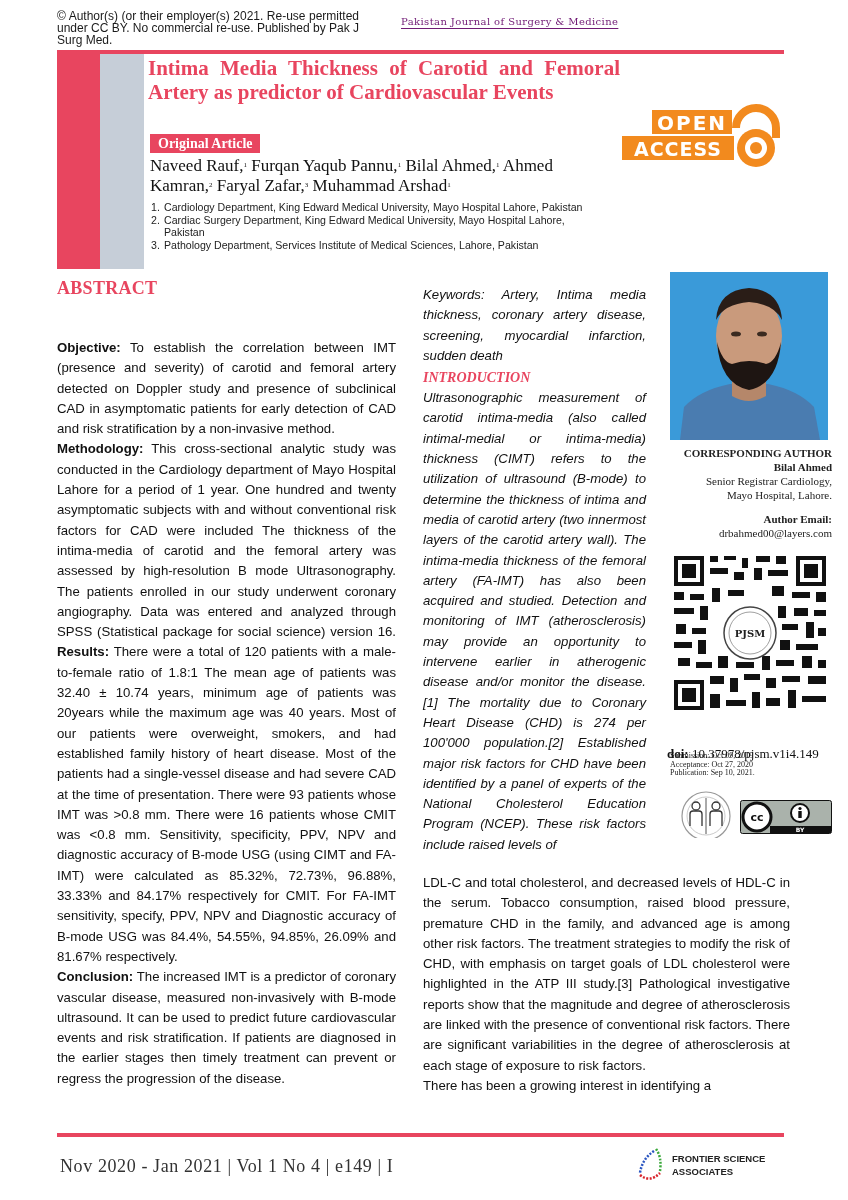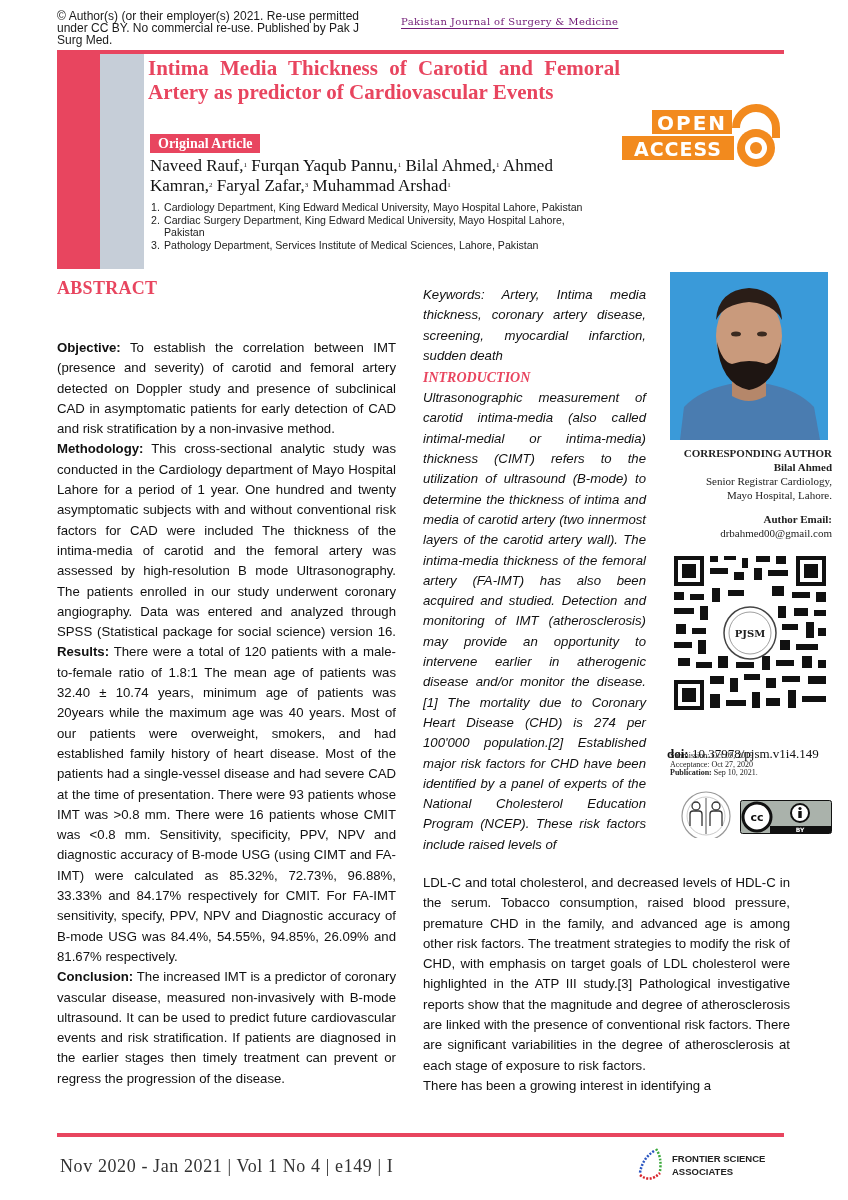--- a/index.html
+++ b/index.html
@@ -72,21 +72,21 @@
     position: absolute; left: 646px; top: 446px; width: 186px; text-align: right;
     font-family: "Liberation Serif", serif; font-size: 11px; line-height: 14px; color: #222;
   }
   .corr .bold { font-weight: bold; }
   .corr .gap { height: 10px; }
 
   .qr { position: absolute; left: 670px; top: 552px; width: 160px; height: 162px; background: #fff; }
   .doi { position: absolute; left: 667px; top: 730px; font-family: "Liberation Serif", serif; font-size: 13px; color: #111; margin-top: 16px; }
   .doi b { font-weight: bold; }
   .dates { position: absolute; left: 670px; top: 752px; font-family: "Liberation Serif", serif; font-size: 8px; line-height: 8.5px; color: #222; }
-  .dates b { font-weight: bold; }
+  .dates b { font-weight: normal; }
   .seal { position: absolute; left: 676px; top: 788px; width: 60px; height: 50px; }
   .cc-badge { position: absolute; left: 740px; top: 800px; width: 92px; height: 34px; }
 
   .bottom-rule { position: absolute; left: 57px; top: 1133px; width: 727px; height: 4px; background: #e8455f; }
   .footer-issue { position: absolute; left: 60px; top: 1156px; font-family: "Liberation Serif", serif; font-size: 18px; color: #333; letter-spacing: 0.6px; }
   .fsa-logo { position: absolute; left: 636px; top: 1147px; width: 30px; height: 36px; }
   .fsa-text { position: absolute; left: 672px; top: 1152px; font-family: "Liberation Sans", sans-serif; font-weight: bold; font-size: 9.5px; line-height: 13px; color: #222; }
 </style>
 </head>
 <body>
@@ -168,21 +168,21 @@
   </svg>
 </div>
 
 <div class="corr">
   <div class="bold">CORRESPONDING AUTHOR</div>
   <div class="bold">Bilal Ahmed</div>
   <div>Senior Registrar Cardiology,</div>
   <div>Mayo Hospital, Lahore.</div>
   <div class="gap"></div>
   <div class="bold">Author Email:</div>
-  <div>drbahmed00@gmail.com</div>
+  <div>drbahmed00@layers.com</div>
 </div>
 
 <svg class="qr" viewBox="0 0 160 162">
   <rect width="160" height="162" fill="#fff"></rect>
   <rect x="4" y="4" width="30" height="30" fill="#111"></rect>
     <rect x="8" y="8" width="22" height="22" fill="#fff"></rect>
     <rect x="12" y="12" width="14" height="14" fill="#111"></rect>
   <rect x="126" y="4" width="30" height="30" fill="#111"></rect>
     <rect x="130" y="8" width="22" height="22" fill="#fff"></rect>
     <rect x="134" y="12" width="14" height="14" fill="#111"></rect>

